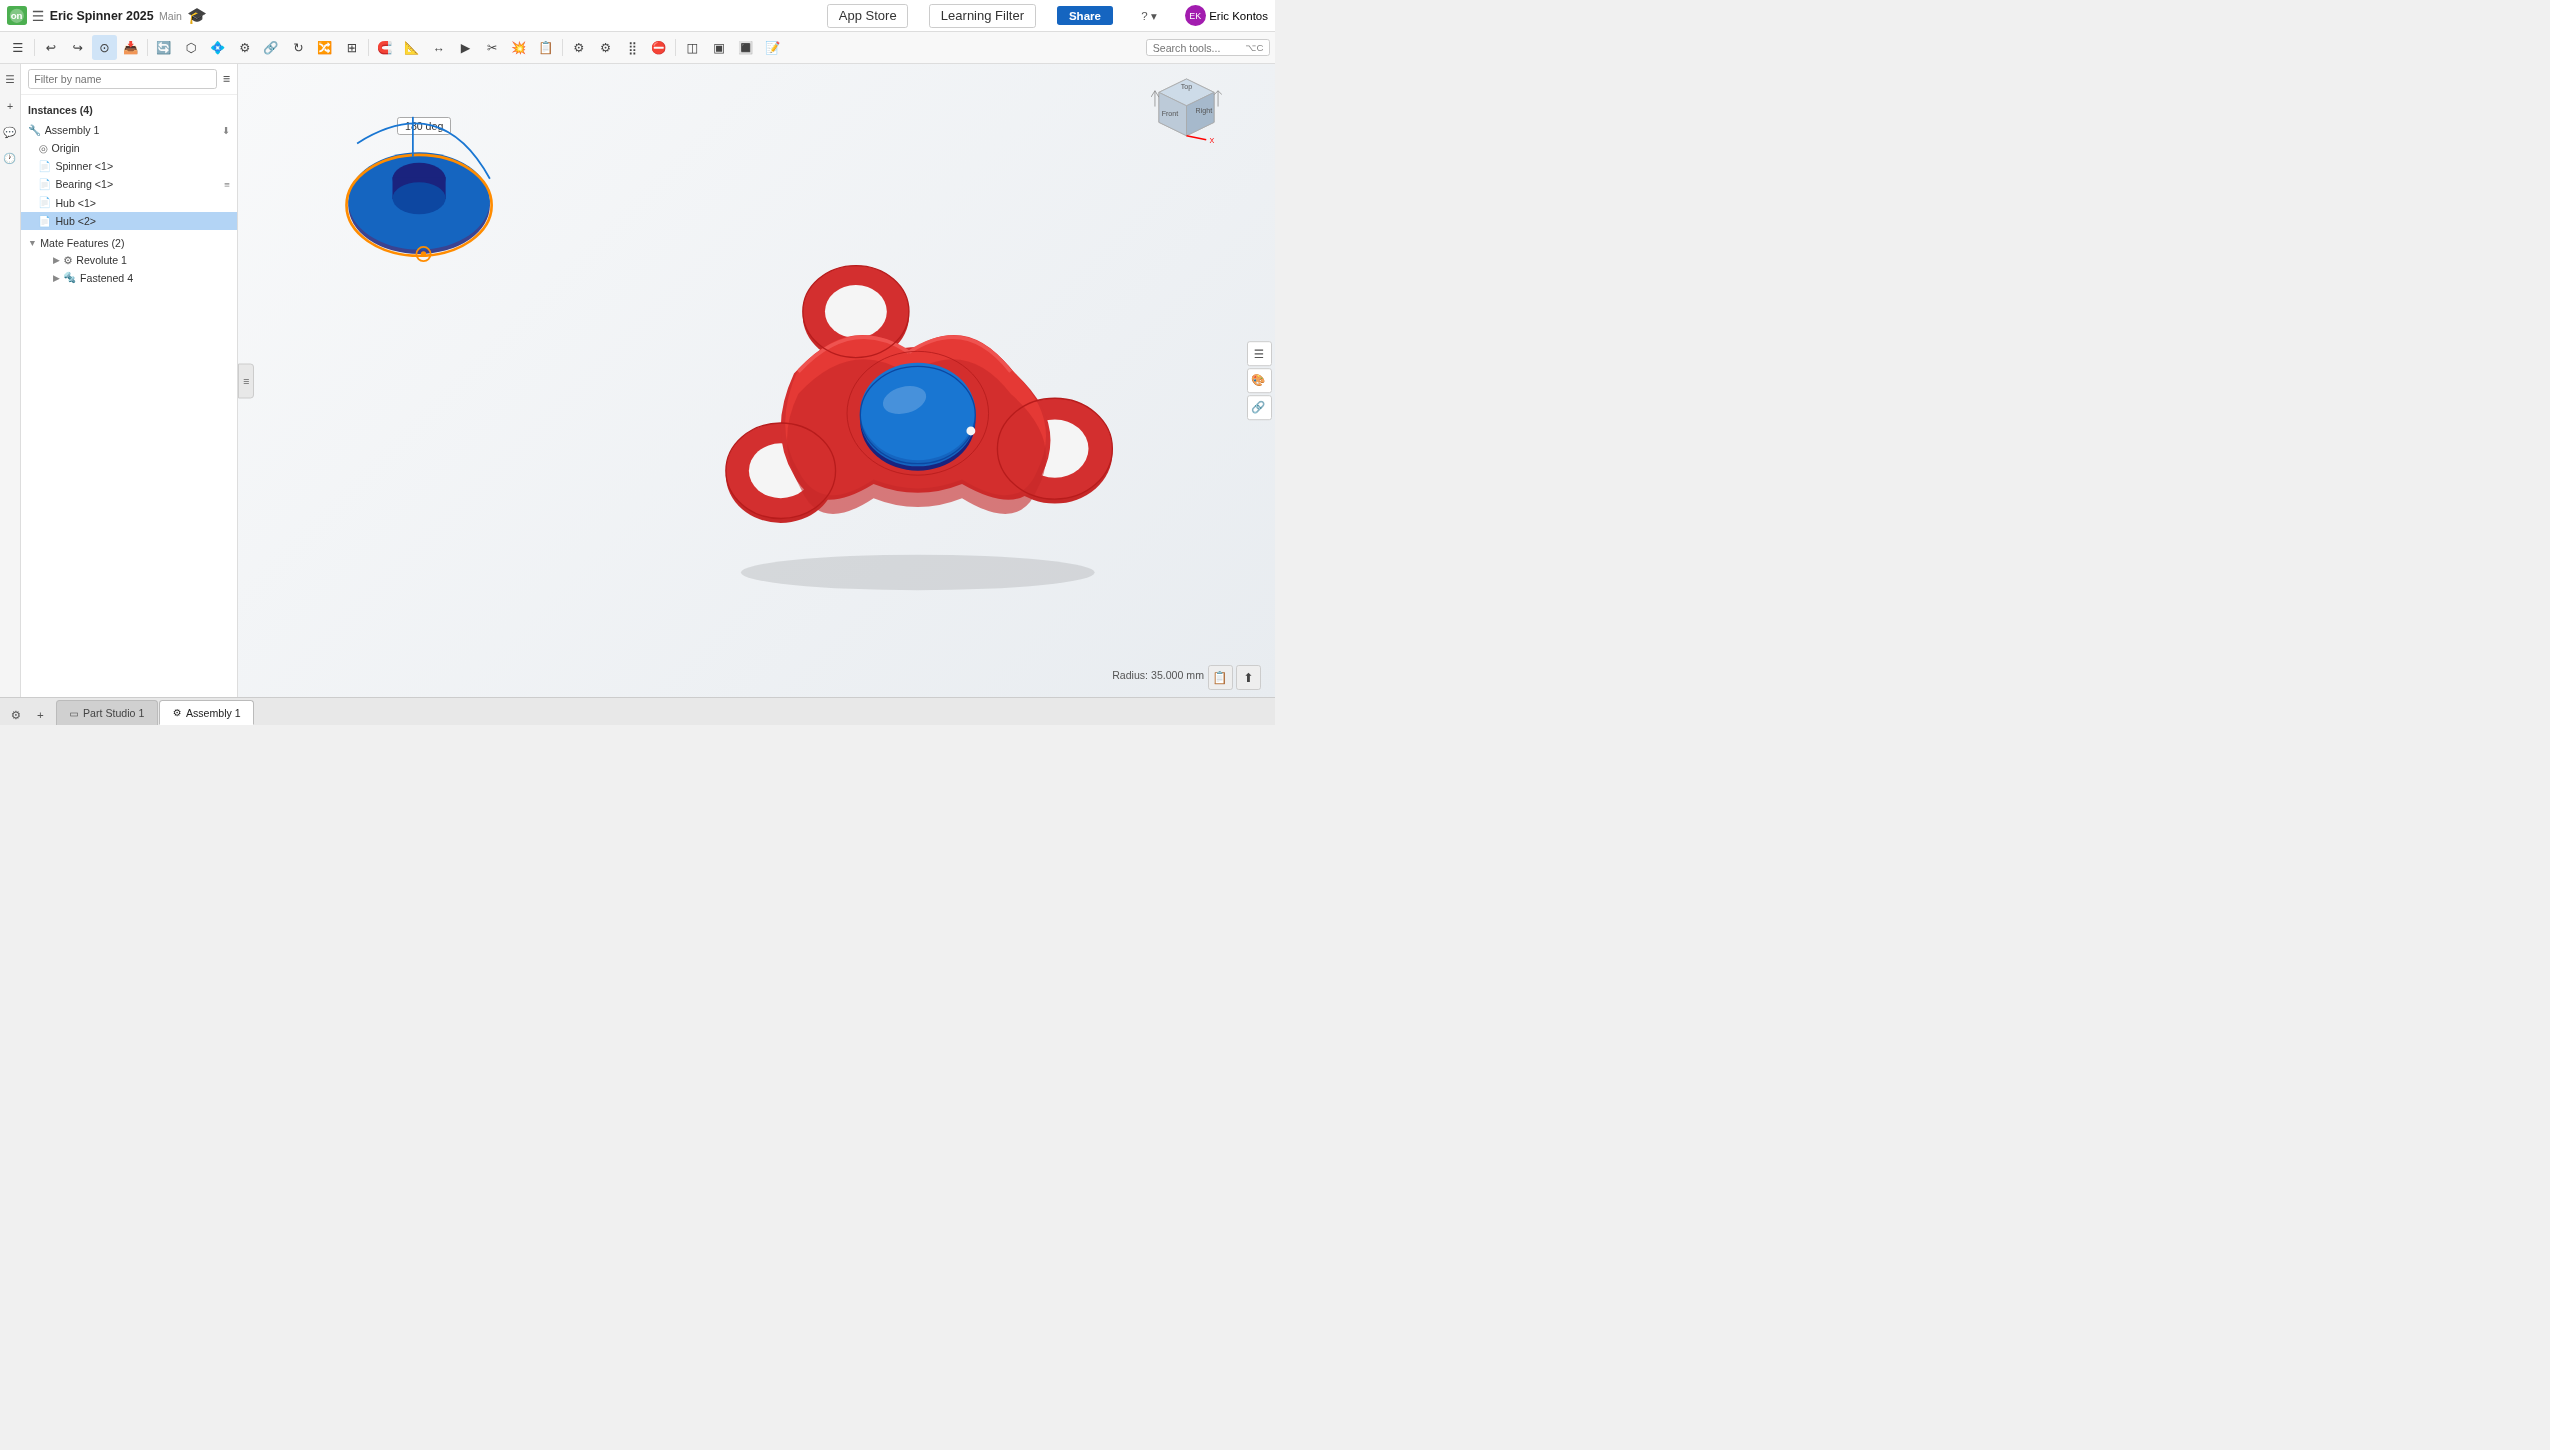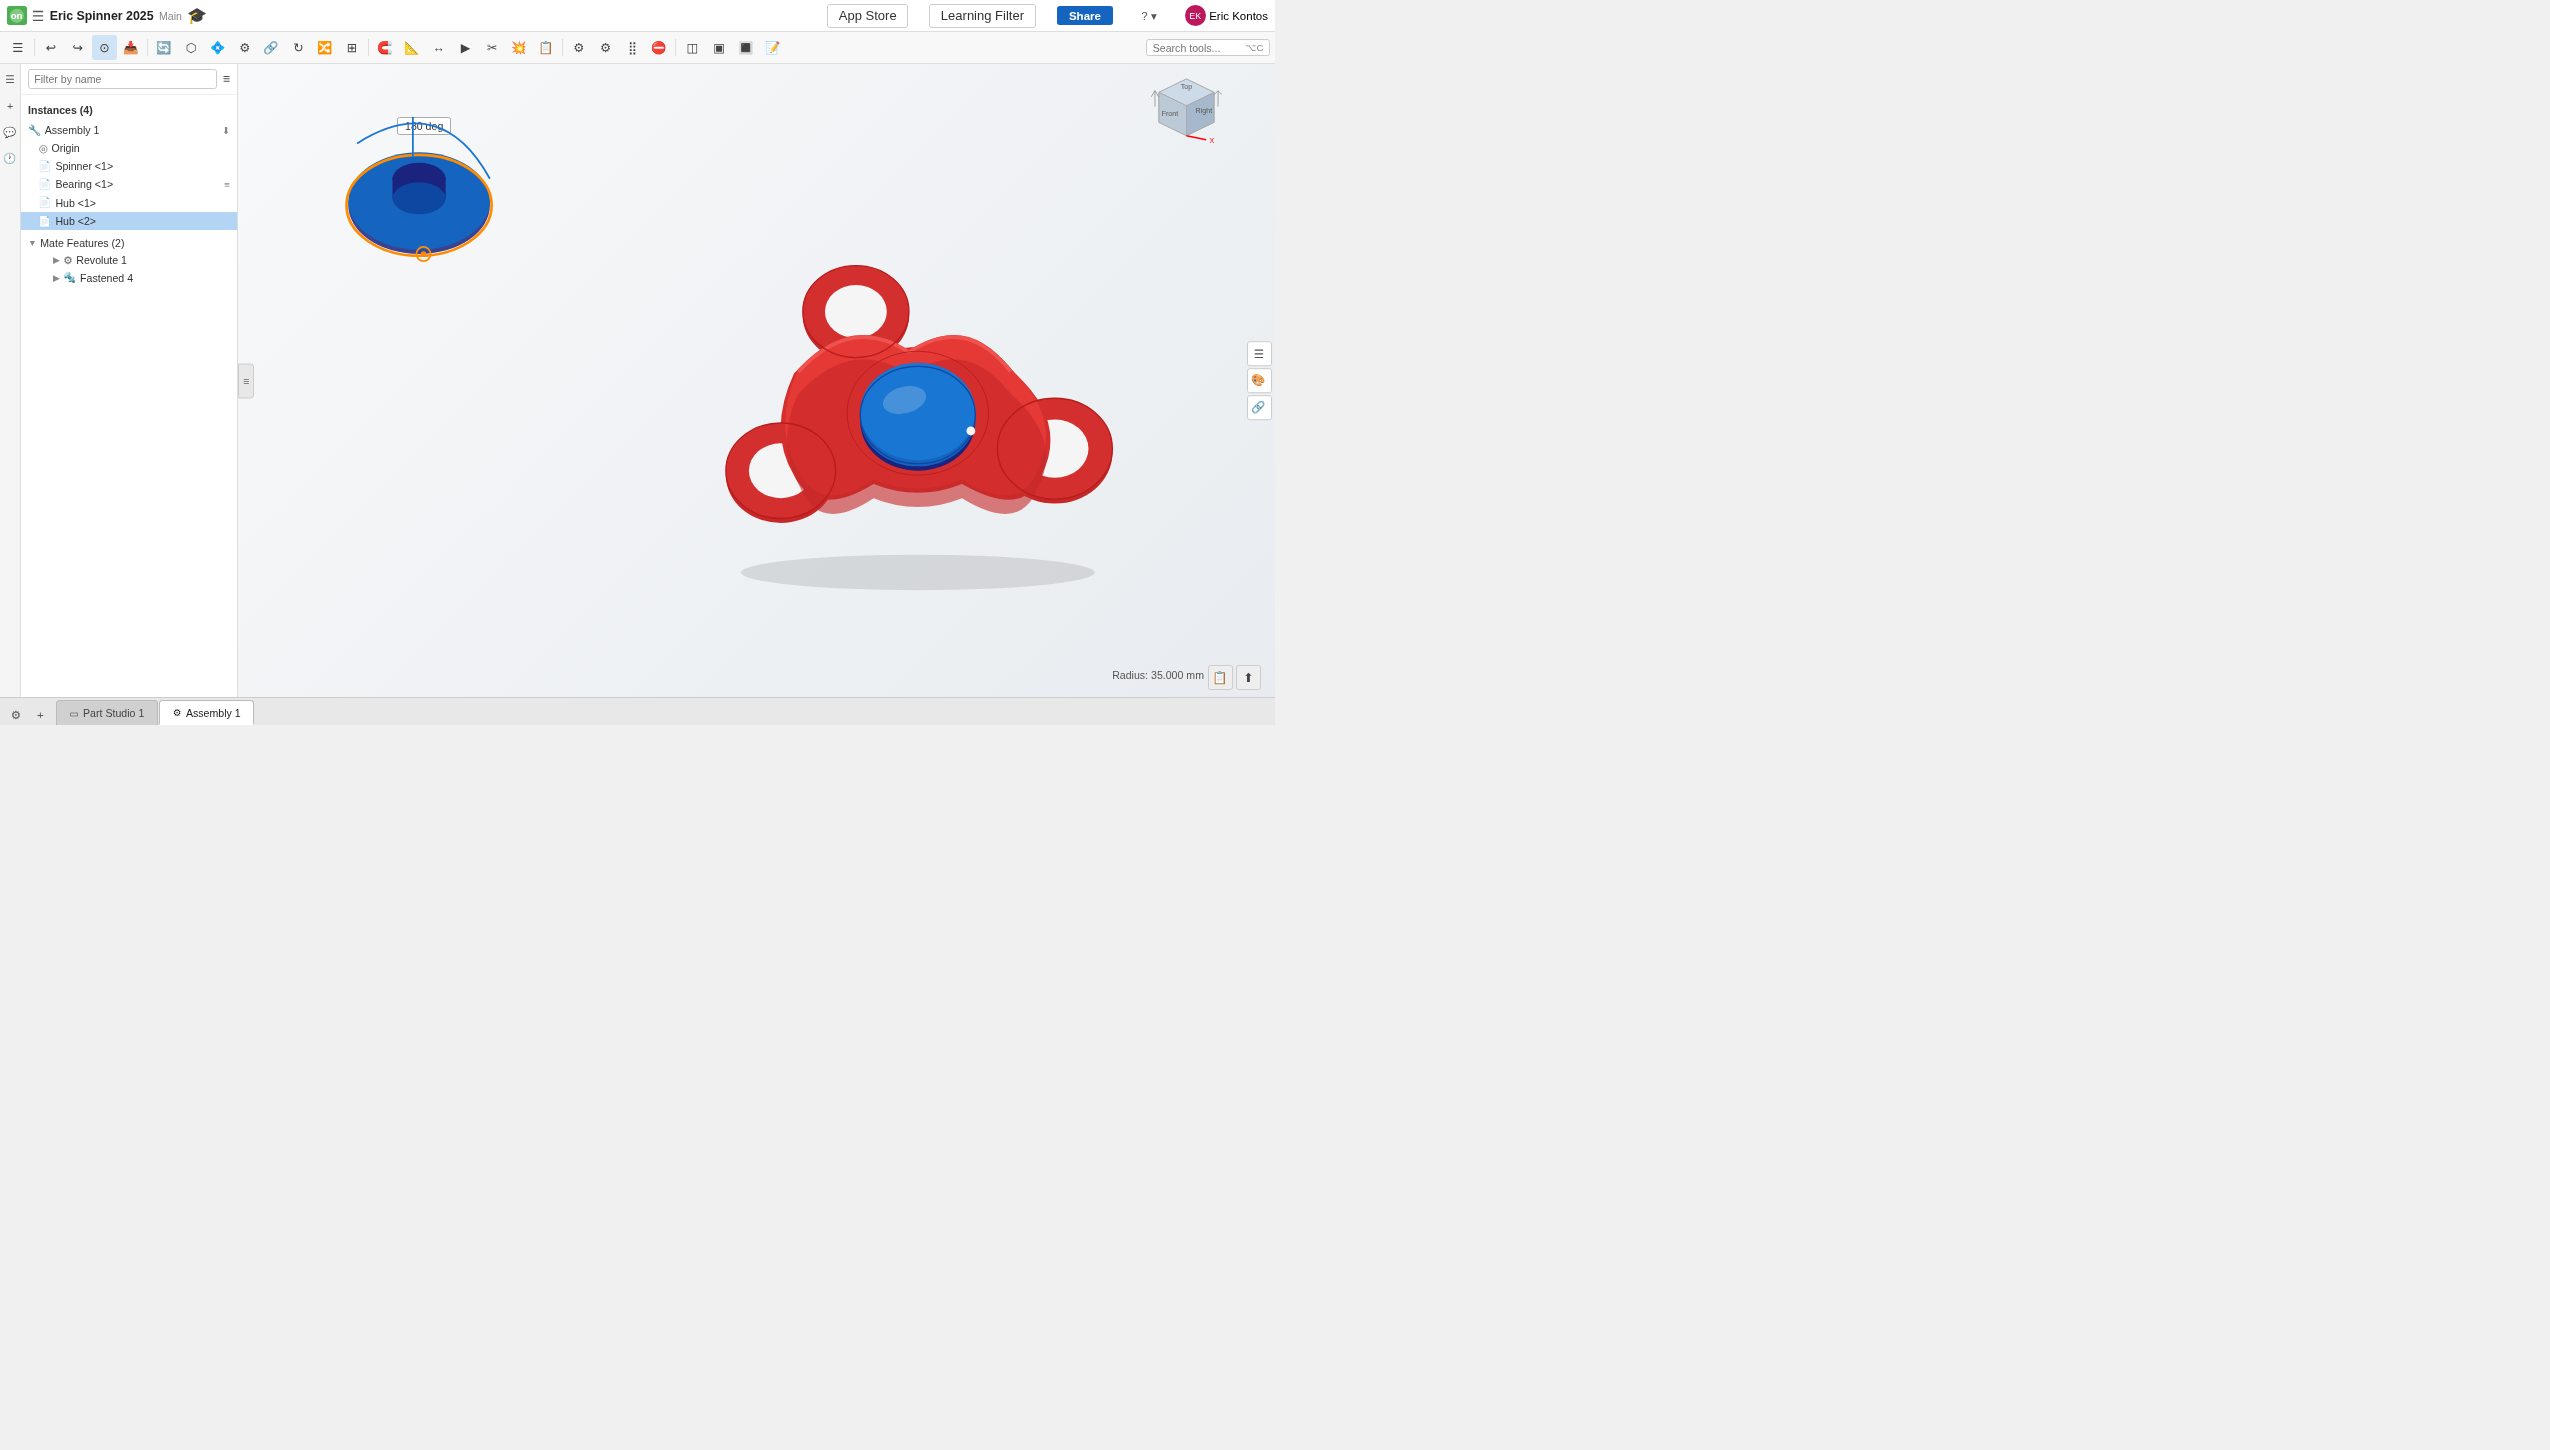--- a/index.html
+++ b/index.html
@@ -21,21 +21,21 @@
     .nav-btn {
       padding: 3.5px 10.6px; border: 0.9px solid #ccc; border-radius: 2.7px;
       background: #fff; cursor: pointer; font-size: 13px; color: #333;
     }
     .share-btn {
       padding: 3.5px 12.4px; border: none; border-radius: 2.7px;
       background: #1565c0; color: white; cursor: pointer; font-size: 11.5px; font-weight: 700;
     }
     .help-btn { padding: 3.5px 7px; background: none; border: none; cursor: pointer; font-size: 11.5px; color: #555; }
     .user-area { display: flex; align-items: center; gap: 3.5px; cursor: pointer; }
-    .avatar { width: 21px; height: 21px; border-radius: 50%; background: #be185d; display: flex; align-items: center; justify-content: center; color: white; font-size: 8.9px; }
+    .avatar { width: 21px; height: 21px; border-radius: 50%; background: #a21caf; display: flex; align-items: center; justify-content: center; color: white; font-size: 8.9px; }
 
     
     .toolbar {
       display: flex; align-items: center; height: 32px;
       background: #f8f8f8; border-bottom: 0.9px solid #ddd;
       padding: 0 5.3px; gap: 1.8px; overflow: hidden;
     }
     .tool-btn {
       width: 25px; height: 25px; display: flex; align-items: center; justify-content: center;
       border: none; background: none; cursor: pointer; border-radius: 2.7px; font-size: 12.4px; color: #444;

